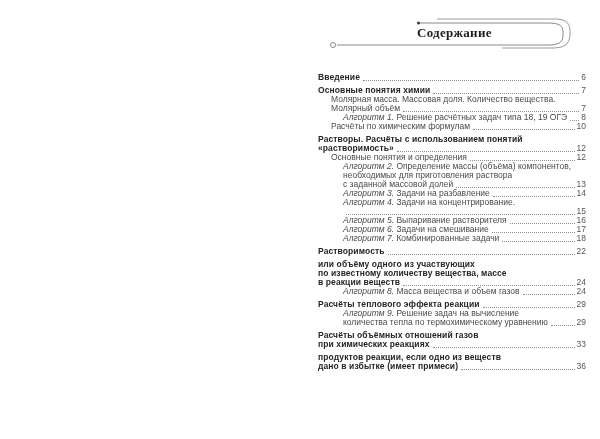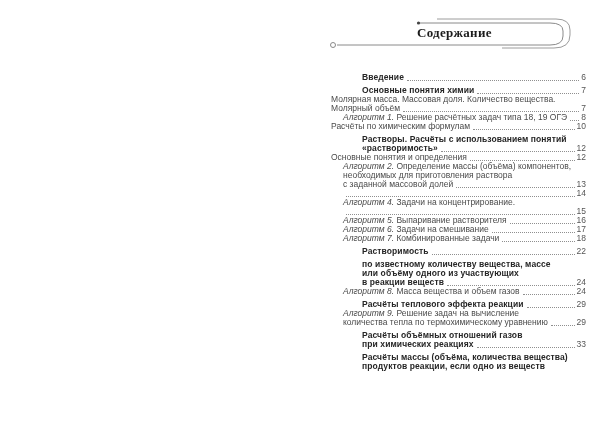--- a/index.html
+++ b/index.html
@@ -13,21 +13,21 @@
     position:absolute;left:417px;top:25px;
     font-family:"Liberation Serif","DejaVu Serif",serif;
     font-weight:bold;font-size:13px;color:#1c1c1c;letter-spacing:.3px;
     white-space:nowrap;
   }
   
   .toc{position:absolute;left:318px;top:73px;width:268px;
     font-size:8.5px;color:#4a4a4a;}
   .entry{margin:0;}
   .entry.gap{margin-top:4px;}
-  .entry.b .txt{font-weight:bold;color:#262626;letter-spacing:.1px;margin-left:44px;}
+  .entry.b .txt{font-weight:bold;color:#262626;letter-spacing:.1px;}
   .entry.l1{padding-left:13px;}
   .entry.l2{padding-left:25px;}
   .line{display:flex;line-height:9px;height:9px;white-space:nowrap;}
   .txt em{font-style:italic;font-weight:normal;}
   .leader{flex:1 1 auto;border-bottom:1px dotted #8f8f8f;margin:0 2px 1.5px 3px;min-width:6px;}
   .pg{font-weight:normal;color:#555;flex:0 0 auto;}
   
   .foot-rule{position:absolute;left:270px;top:410px;width:315px;height:1px;background:#c9c9c9;}
   .footer{position:absolute;left:300px;top:412px;width:286px;text-align:right;
     font-size:7px;color:#777;line-height:11px;}
@@ -113,20 +113,21 @@
           <span class="txt">необходимых для приготовления раствора</span>
         </div>
         <div class="line">
           <span class="txt">с заданной массовой долей</span>
           <span class="leader"></span>
           <span class="pg">13</span>
         </div>
       </div>
       <div class="entry l2">
         <div class="line">
+          <span class="txt"><em>Алгоритм 3. </em>Задачи на разбавление</span>
           <span class="leader"></span>
           <span class="pg">14</span>
         </div>
       </div>
       <div class="entry l2">
         <div class="line">
           <span class="txt"><em>Алгоритм 4. </em>Задачи на концентрирование.</span>
         </div>
         <div class="line">
           <span class="leader"></span>
@@ -156,26 +157,26 @@
       </div>
       <div class="entry l0 b gap">
         <div class="line">
           <span class="txt">Растворимость</span>
           <span class="leader"></span>
           <span class="pg">22</span>
         </div>
       </div>
       <div class="entry l0 b gap">
         <div class="line">
+          <span class="txt">или объёму одного из участвующих</span>
+        </div>
+        <div class="line">
           <span class="txt">по известному количеству вещества, массе</span>
         </div>
         <div class="line">
-          <span class="txt">или объёму одного из участвующих</span>
-        </div>
-        <div class="line">
           <span class="txt">в реакции веществ</span>
           <span class="leader"></span>
           <span class="pg">24</span>
         </div>
       </div>
       <div class="entry l2">
         <div class="line">
           <span class="txt"><em>Алгоритм 8. </em>Масса вещества и объем газов</span>
           <span class="leader"></span>
           <span class="pg">24</span>
@@ -202,23 +203,20 @@
         <div class="line">
           <span class="txt">Расчёты объёмных отношений газов</span>
         </div>
         <div class="line">
           <span class="txt">при химических реакциях</span>
           <span class="leader"></span>
           <span class="pg">33</span>
         </div>
       </div>
       <div class="entry l0 b gap">
-        <div class="line">
-          <span class="txt">Расчёты массы (объёма, количества вещества)</span>
-        </div>
         <div class="line">
           <span class="txt">продуктов реакции, если одно из веществ</span>
         </div>
         <div class="line">
           <span class="txt">дано в избытке (имеет примеси)</span>
           <span class="leader"></span>
           <span class="pg">36</span>
         </div>
       </div>
     </div>

